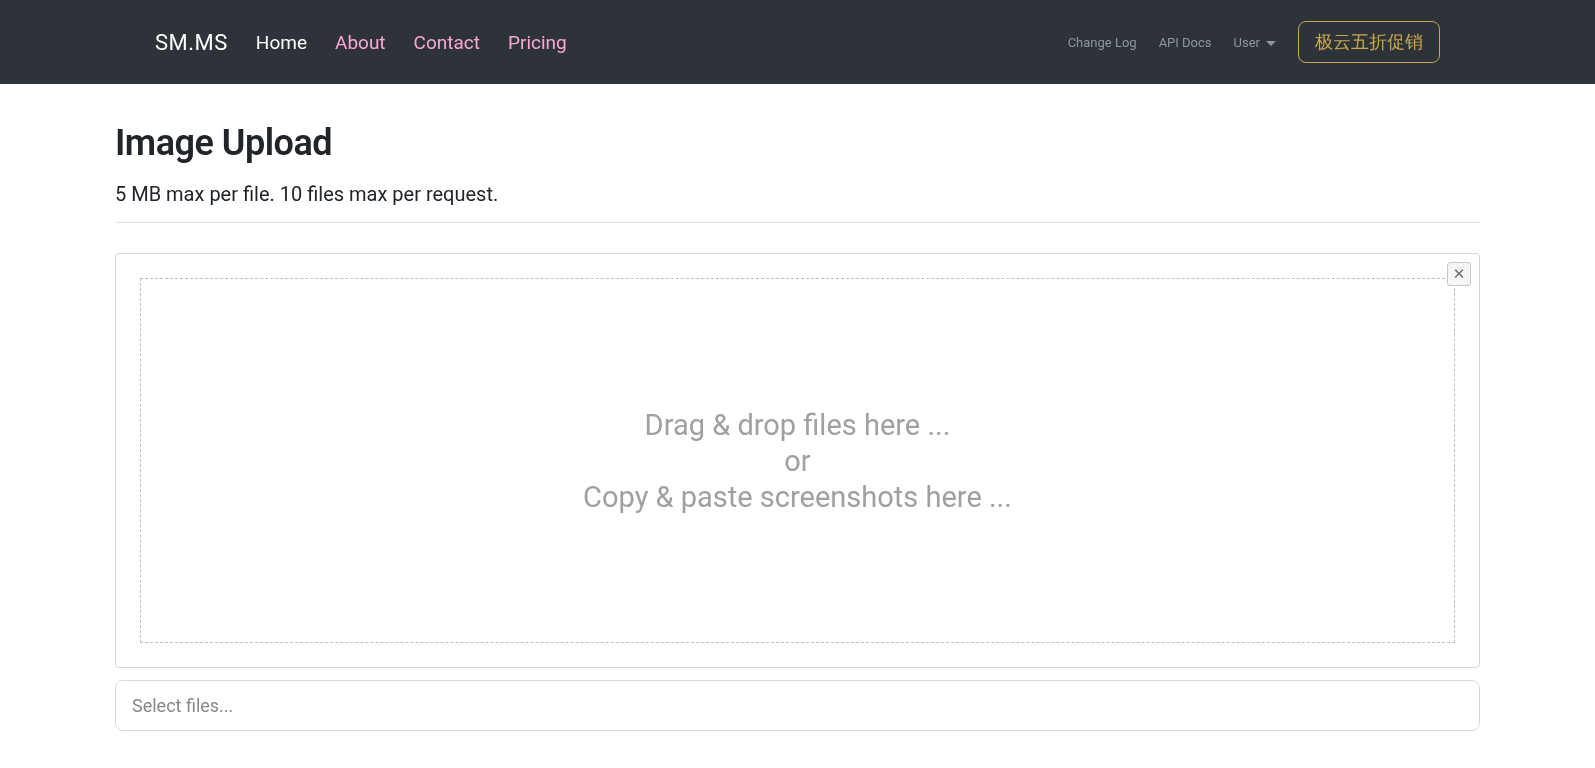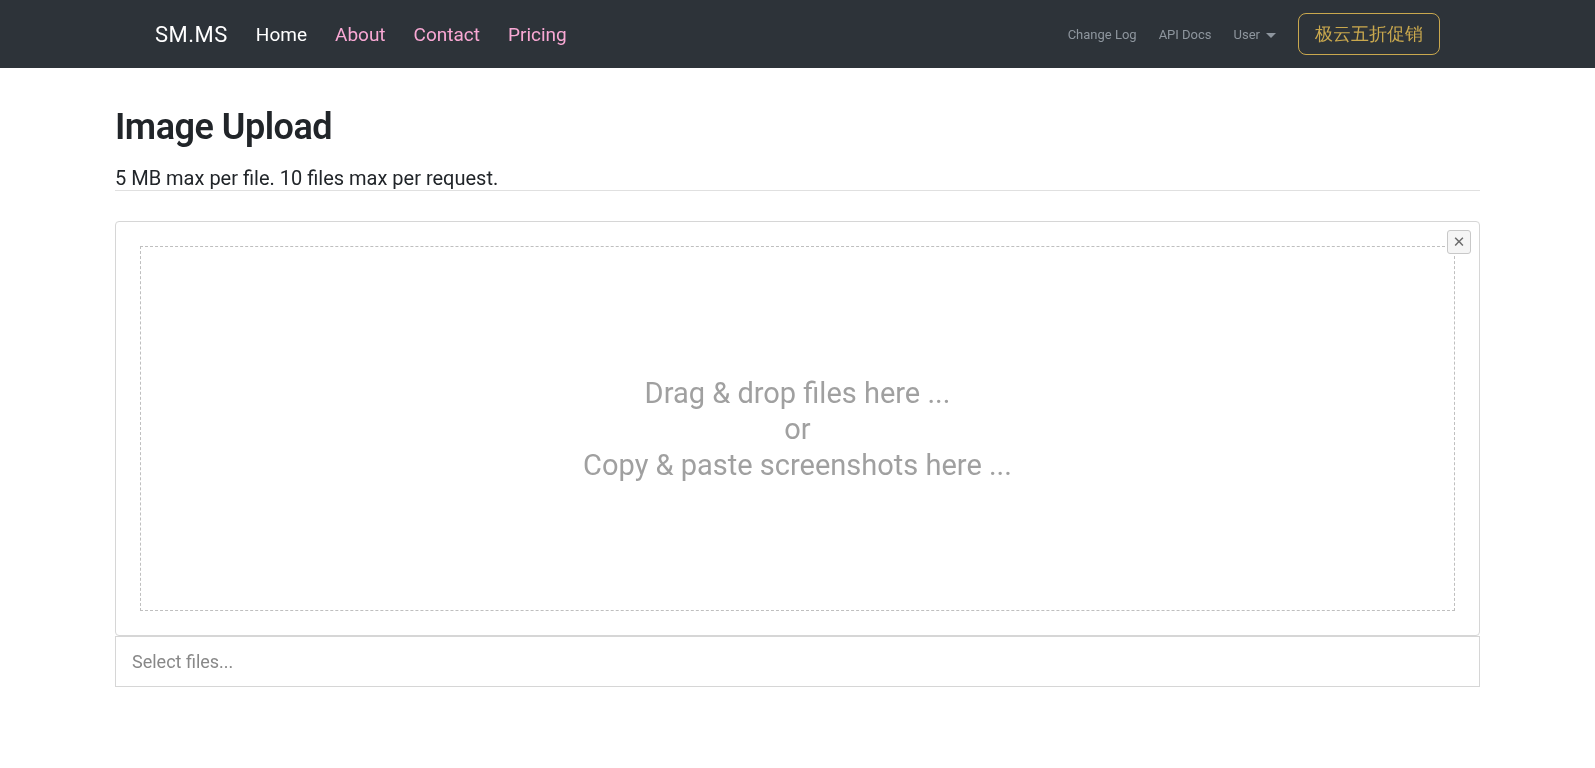--- a/index.html
+++ b/index.html
@@ -7,21 +7,21 @@
       padding: 0;
       box-sizing: border-box;
     }
     body {
       font-family: -apple-system, BlinkMacSystemFont, "Segoe UI", Roboto, "Helvetica Neue", Arial, sans-serif;
       background: #ffffff;
       color: #212529;
     }
     .navbar {
       background: #2d3339;
-      height: 68px;
+      height: 84px;
       display: flex;
       align-items: center;
       padding: 0 155px;
       justify-content: space-between;
     }
     .navbar-left {
       display: flex;
       align-items: center;
       gap: 28px;
     }
@@ -91,20 +91,21 @@
       font-size: 36px;
       font-weight: 600;
       color: #212529;
       margin-top: 38px;
       letter-spacing: -0.5px;
     }
     .page-subtitle {
       font-size: 20px;
       color: #212529;
       margin-top: 18px;
+      padding-bottom: 16px;
       border-bottom: 1px solid #e0e0e0;
     }
     .upload-card {
       border: 1px solid #d6d6d6;
       border-radius: 4px;
       margin-top: 30px;
       padding: 24px;
       position: relative;
     }
     .close-btn {
@@ -132,23 +133,23 @@
       justify-content: center;
       gap: 2px;
     }
     .dropzone-text {
       color: #a0a0a0;
       font-size: 29px;
       font-weight: 400;
     }
     .file-row {
       display: flex;
-      margin-top: 0;
+      margin-top: 12px;
       border: 1px solid #d6d6d6;
-      border-radius: 0;
+      border-radius: 8px;
       overflow: hidden;
     }
     .file-input {
       flex: 1;
       padding: 14px 16px;
       color: #888;
       font-size: 18px;
       background: #ffffff;
       cursor: pointer;
       border: none;

